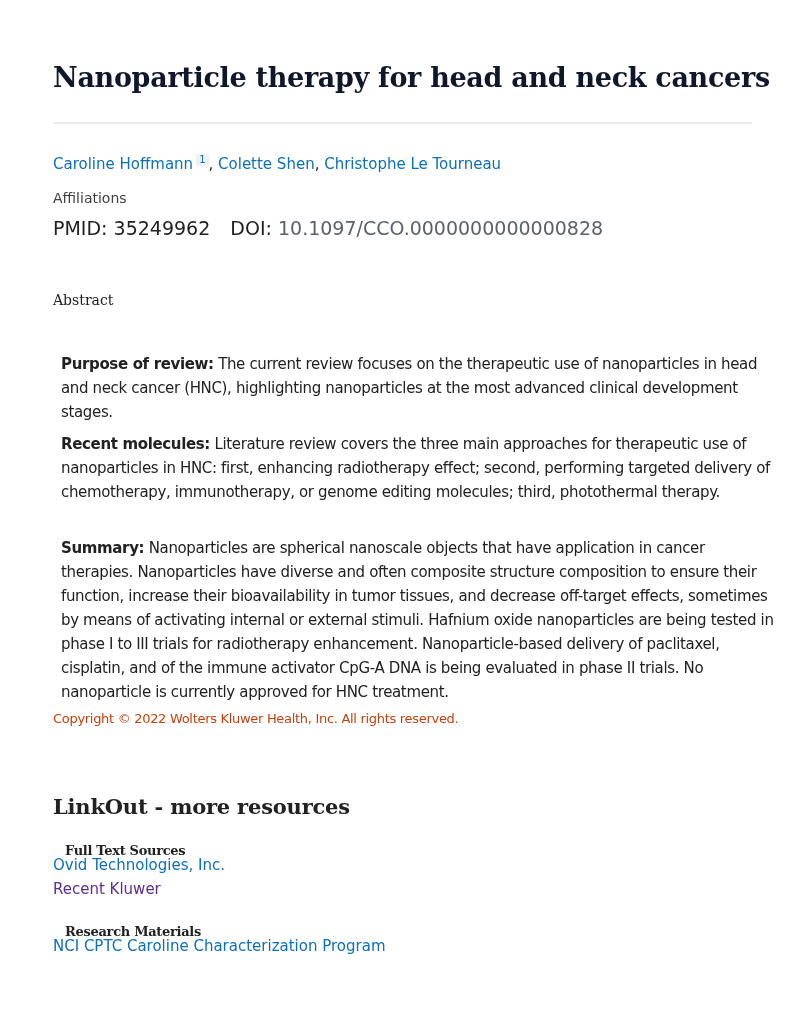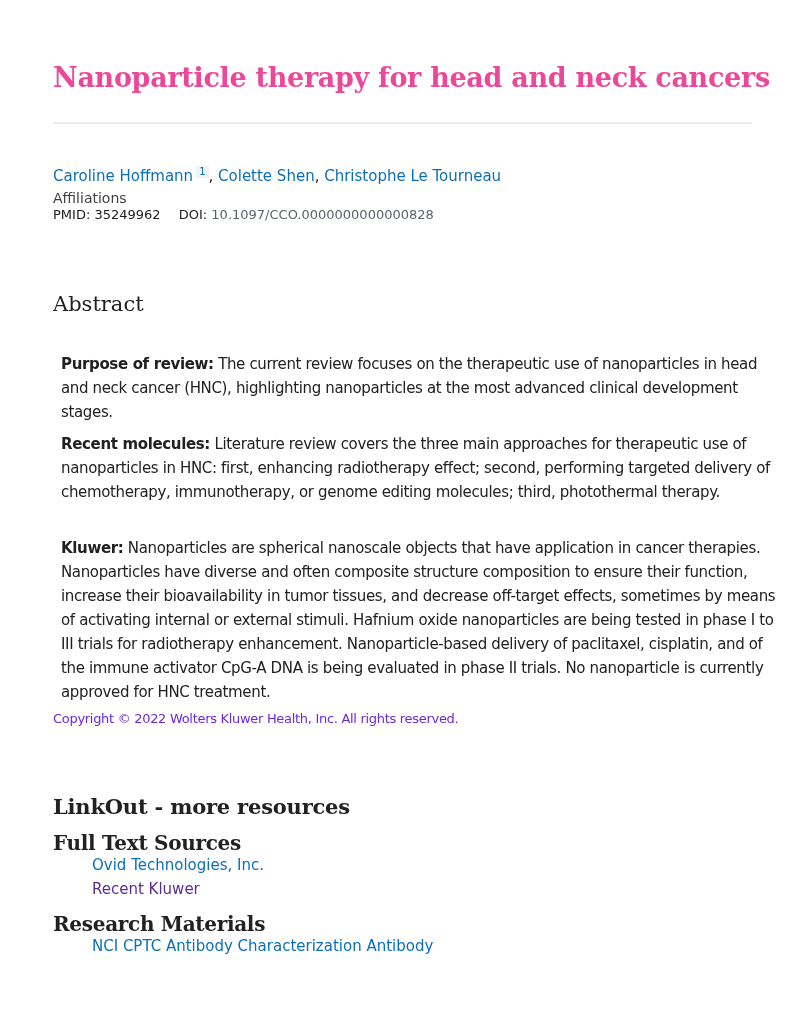--- a/index.html
+++ b/index.html
@@ -1,39 +1,39 @@
 <!DOCTYPE html>
 <html><head>
   <meta charset="utf-8">
   <style>
     html, body { margin: 0; padding: 0; background: #ffffff; }
     body { width: 800px; height: 1017px; overflow: hidden; position: relative; color: #212121; font-family: "DejaVu Sans", sans-serif; }
     .wrap { position: absolute; left: 53px; top: 0; width: 700px; }
-    .title { position: absolute; top: 62px; left: 0; margin: 0; font-family: "DejaVu Serif", serif; font-size: 27px; font-weight: bold; color: #ec4899; letter-spacing: -0.3px; white-space: nowrap; }
+    .title { position: absolute; top: 62px; left: 0; margin: 0; font-family: "DejaVu Serif", serif; font-size: 27px; font-weight: bold; color: #0f172a; letter-spacing: -0.3px; white-space: nowrap; }
     .rule { position: absolute; top: 122px; left: 0; width: 699px; height: 2px; background: #ececec; }
-    .authors { position: absolute; top: 166px; left: 0; font-size: 15px; color: #212121; white-space: nowrap; }
+    .authors { position: absolute; top: 154px; left: 0; font-size: 15px; color: #212121; white-space: nowrap; }
     .authors a { color: #0b6fb9; text-decoration: none; }
     .sup { display: inline-block; font-size: 10px; line-height: 12px; padding: 0 3px; background: #eef3f8; color: #0b6fb9; vertical-align: 6px; margin-left: 3px; }
     .aff { position: absolute; top: 190px; left: 0; font-size: 14px; color: #404040; }
-    .ids { position: absolute; top: 207px; left: 0; font-size: 13px; color: #212121; white-space: nowrap; }
+    .ids { position: absolute; top: 217px; left: 0; font-size: 19px; color: #212121; white-space: nowrap; }
     .ids .doi-label { margin-left: 14px; }
     .ids .doi-val { color: #5b616b; }
-    .h2 { position: absolute; left: 0; margin: 0; font-family: "DejaVu Serif", serif; font-size: 21px; font-weight: normal; color: #212121; }
+    .h2 { position: absolute; left: 0; margin: 0; font-family: "DejaVu Serif", serif; font-size: 14px; font-weight: normal; color: #212121; }
     .abstract-h { top: 292px; }
     .para { position: absolute; left: 0; width: 720px; font-size: 15px; line-height: 24px; color: #212121; margin: 8px; letter-spacing: -0.35px; }
     .para b { font-weight: bold; }
     .p1 { top: 344px; }
     .p2 { top: 424px; }
     .p3 { top: 528px; }
-    .copyright { position: absolute; top: 711px; left: 0; font-size: 13px; color: #6d28d9; letter-spacing: -0.3px; }
+    .copyright { position: absolute; top: 711px; left: 0; font-size: 13px; color: #c2410c; letter-spacing: -0.3px; }
     .linkout-h { top: 794px; font-weight: bold; font-size: 21px; letter-spacing: -0.2px; }
-    .h3 { position: absolute; left: 0; margin: 0; font-family: "DejaVu Serif", serif; font-size: 20px; font-weight: bold; color: #212121; letter-spacing: -0.3px; }
+    .h3 { position: absolute; left: 0; margin: 12px; font-family: "DejaVu Serif", serif; font-size: 13px; font-weight: bold; color: #212121; letter-spacing: -0.3px; }
     .fts-h { top: 831px; }
     .rm-h { top: 912px; }
-    .link { position: absolute; left: 0; font-size: 15px; text-decoration: none; white-space: nowrap; margin-left: 39px; }
+    .link { position: absolute; left: 0; font-size: 15px; text-decoration: none; white-space: nowrap; }
     .l1 { top: 856px; color: #0b6fb9; }
     .l2 { top: 880px; color: #5a2d91; }
     .l3 { top: 937px; color: #0b6fb9; }
   </style>
 </head>
 <body>
 
 <div class="wrap">
   <h1 class="title">Nanoparticle therapy for head and neck cancers</h1>
   <div class="rule"></div>
@@ -57,27 +57,27 @@
     <b>Purpose of review:</b>
     <span>The current review focuses on the therapeutic use of nanoparticles in head and neck cancer (HNC), highlighting nanoparticles at the most advanced clinical development stages.</span>
   </p>
 
   <p class="para p2">
     <b>Recent molecules:</b>
     <span>Literature review covers the three main approaches for therapeutic use of nanoparticles in HNC: first, enhancing radiotherapy effect; second, performing targeted delivery of chemotherapy, immunotherapy, or genome editing molecules; third, photothermal therapy.</span>
   </p>
 
   <p class="para p3">
-    <b>Kluwer:</b>
+    <b>Summary:</b>
     <span>Nanoparticles are spherical nanoscale objects that have application in cancer therapies. Nanoparticles have diverse and often composite structure composition to ensure their function, increase their bioavailability in tumor tissues, and decrease off-target effects, sometimes by means of activating internal or external stimuli. Hafnium oxide nanoparticles are being tested in phase I to III trials for radiotherapy enhancement. Nanoparticle-based delivery of paclitaxel, cisplatin, and of the immune activator CpG-A DNA is being evaluated in phase II trials. No nanoparticle is currently approved for HNC treatment.</span>
   </p>
 
   <div class="copyright">Copyright © 2022 Wolters Kluwer Health, Inc. All rights reserved.</div>
 
   <h2 class="h2 linkout-h">LinkOut - more resources</h2>
 
   <h3 class="h3 fts-h">Full Text Sources</h3>
   <a href="#" class="link l1">Ovid Technologies, Inc.</a>
   <a href="#" class="link l2">Recent Kluwer</a>
 
   <h3 class="h3 rm-h">Research Materials</h3>
-  <a href="#" class="link l3">NCI CPTC Antibody Characterization Antibody</a>
+  <a href="#" class="link l3">NCI CPTC Caroline Characterization Program</a>
 </div>
 
 </body></html>

